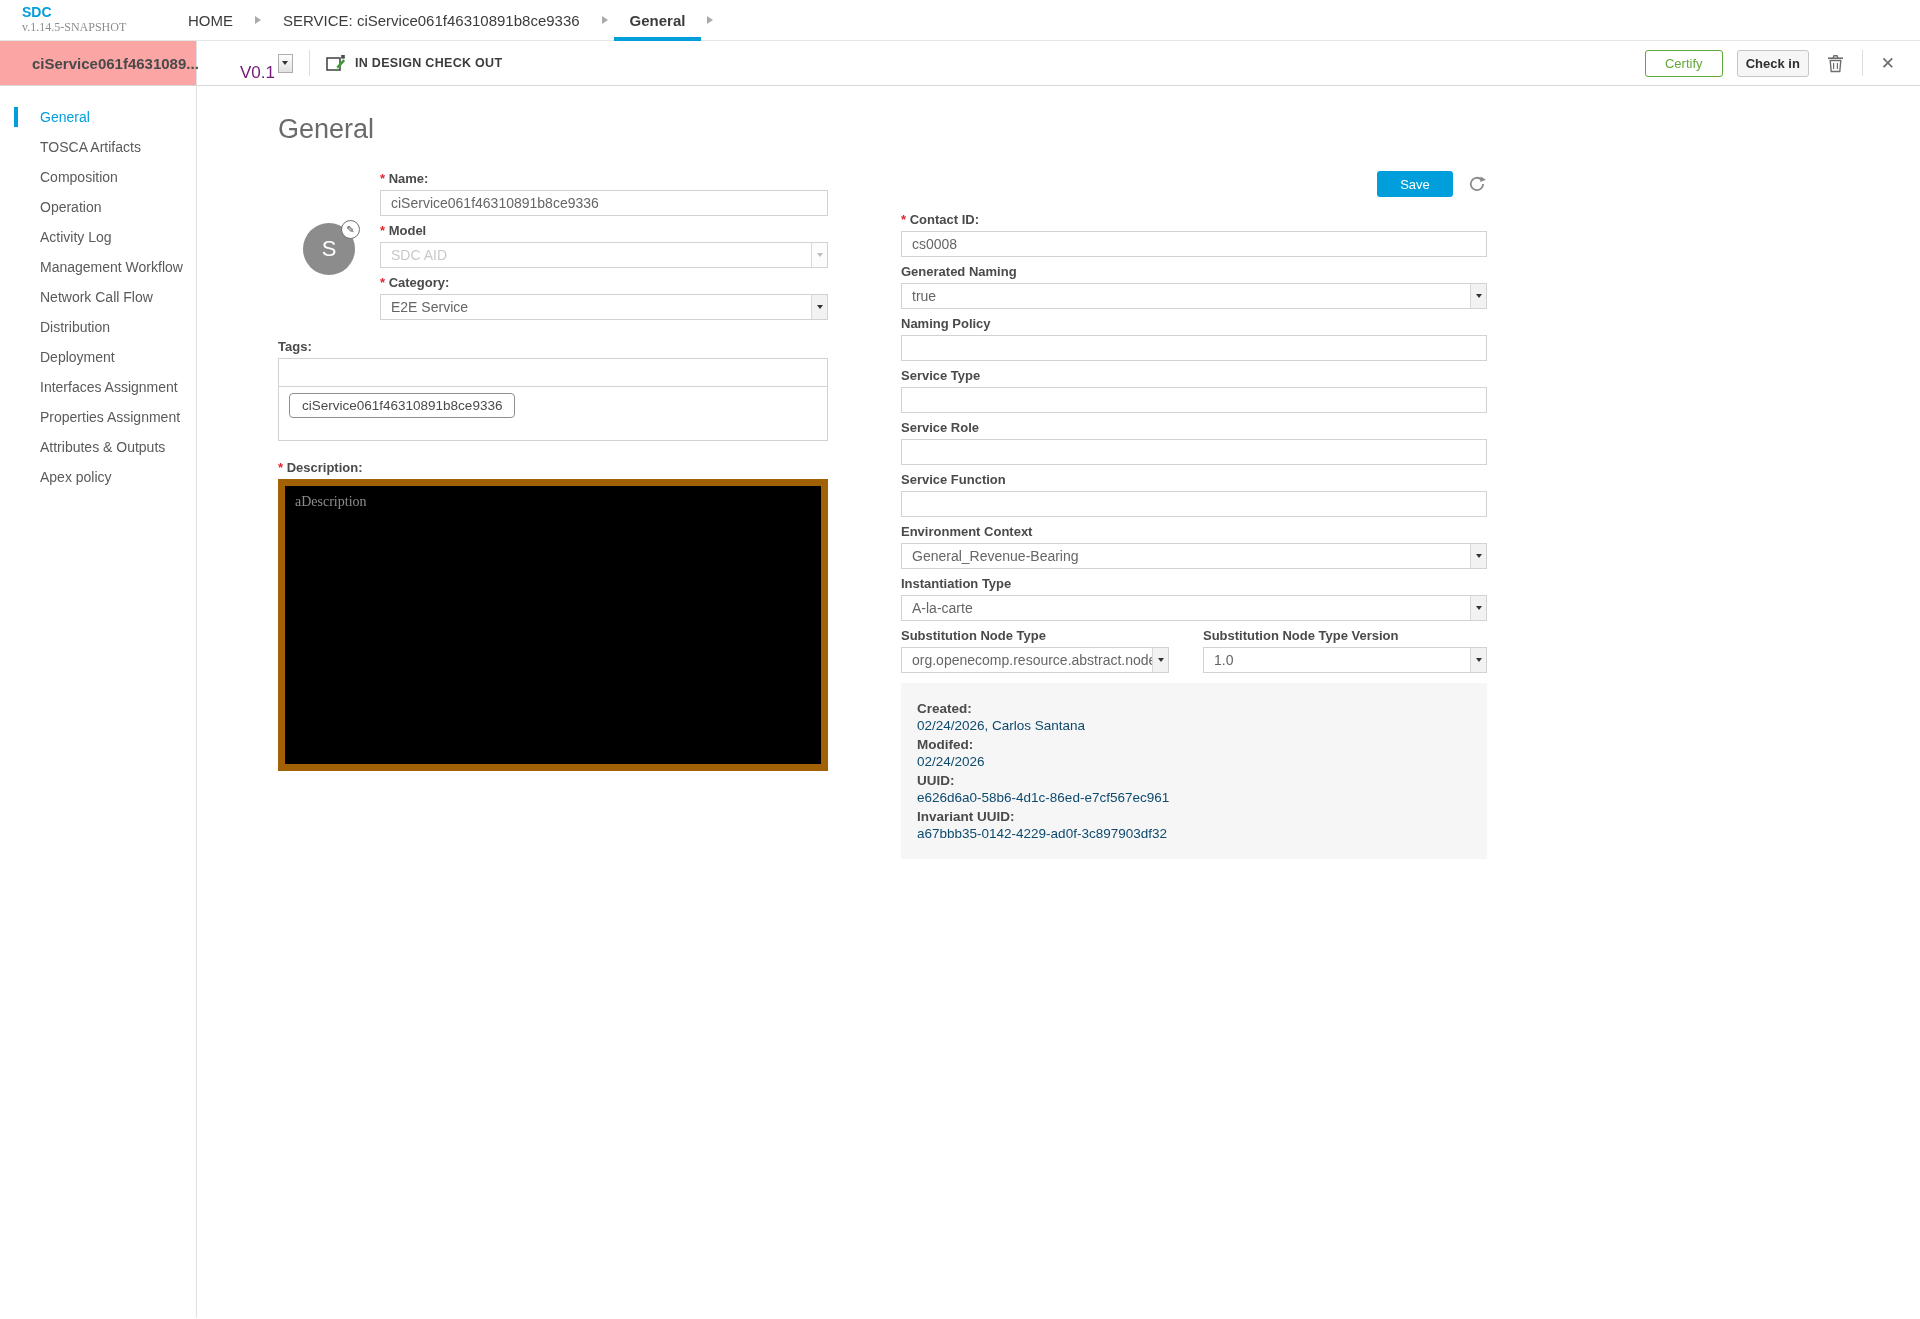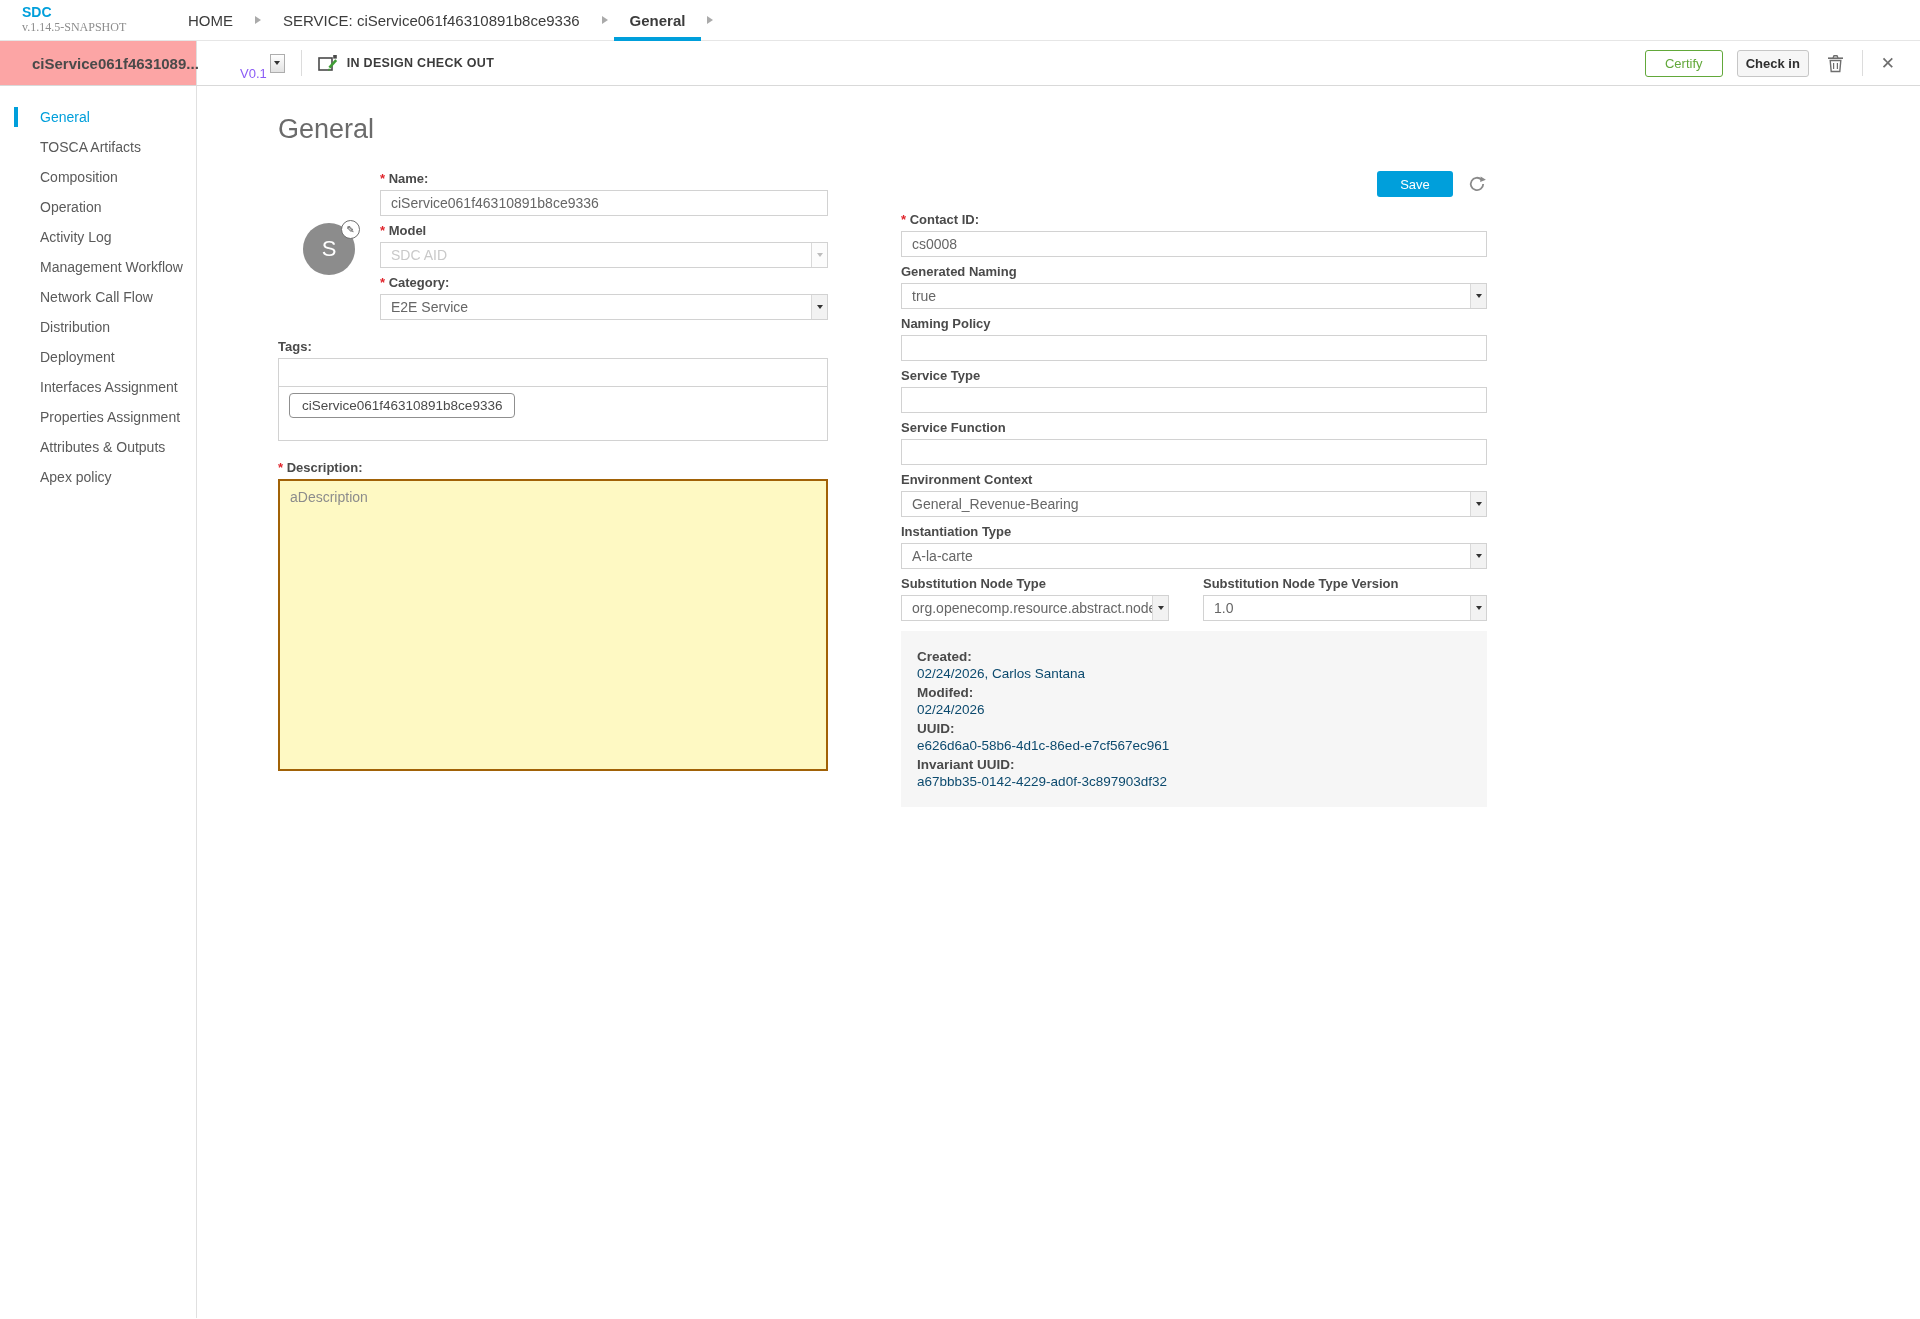--- a/index.html
+++ b/index.html
@@ -20,21 +20,21 @@
   .crumb.active { font-weight:bold; box-shadow: inset 0 -4px 0 #009fdb; }
   .caret-right { align-self:center; width:0; height:0; border-left:6px solid #aaa;
     border-top:4px solid transparent; border-bottom:4px solid transparent; margin:0 6px; }
 
   
   .wsbar { height:45px; display:flex; align-items:stretch; border-bottom:1px solid #d9d9d9; }
   .ws-left { width:197px; background:#fca5a5; border-right:1px solid #e0e0e0;
     display:flex; align-items:center; padding-left:32px; font-weight:bold; font-size:15px; color:#4a4a4a; }
   .ws-main { flex:1; display:flex; align-items:center; padding-left:43px; }
   .version-wrap { display:flex; align-items:center; cursor:pointer; }
-  .version-label { font-size:13px; color:#8b5cf6;margin-top:20px; }
+  .version-label { font-size:17px; color:#701a75;margin-top:20px; }
   .version-dd { width:15px; height:19px; margin-left:3px; border:1px solid #adadad;
     background:linear-gradient(#fefefe,#e2e2e2); display:flex; align-items:center; justify-content:center; }
   .tri-down { width:0; height:0; border-top:4px solid #333; border-left:3.5px solid transparent; border-right:3.5px solid transparent; }
   .vdiv { width:1px; height:26px; background:#dcdcdc; margin:0 16px; align-self:center; }
   .status-wrap { display:flex; align-items:center; }
   .status-label { margin-left:9px; font-size:12.5px; font-weight:bold; color:#3c3c3c; letter-spacing:.3px; }
   .ws-right { margin-left:auto; display:flex; align-items:center; padding-right:25px; }
   .btn { height:27px; border-radius:3px; font-size:13px; font-family:inherit; cursor:pointer;text-align:center; }
   .btn-certify { width:78px; background:#fff; border:1px solid #62a83a; color:#62a83a; margin-right:14px; }
   .btn-checkin { width:72px; background:#f6f6f6; border:1px solid #c6c6c6; color:#2e2e2e; font-weight:600; margin-right:18px; }
@@ -83,22 +83,22 @@
 
   .tags-group { margin-top:19px; }
   .tags-box { border:1px solid #d2d2d2; background:#fff; }
   .tags-input { display:block; width:100%; height:28px; border:none; border-bottom:1px solid #d2d2d2;
     font-family:inherit; font-size:14px; color:#666; padding:0 10px; }
   .tags-area { min-height:53px; padding:6px 10px; }
   .tag-chip { display:inline-block; border:1px solid #8f8f8f; border-radius:4px;
     padding:4px 12px; font-size:13.5px; color:#4a4a4a; background:#fff; cursor:pointer; }
 
   .desc-group { margin-top:19px; }
-  .desc-ta { width:100%; height:292px; border:2px solid #a16207; resize:none;
-    font-family:Liberation Sans, sans-serif; font-size:14px; color:#8c8c8c; padding:8px 10px; background:#fef9c3; }
+  .desc-ta { width:100%; height:292px; border:7px solid #a16207; resize:none;
+    font-family:Liberation Serif, serif; font-size:14px; color:#8c8c8c; padding:8px 10px; background:#000000; }
 
   .save-row { display:flex; justify-content:flex-end; align-items:center; margin-bottom:15px; height:26px; }
   .btn-save { width:76px; height:26px; background:#009fdb; border:none; border-radius:3px;
     color:#fff; font-size:13px; font-family:inherit; cursor:pointer; }
   .refresh-btn { margin-left:14px; }
 
   .field-row { display:flex; margin-bottom:7px; }
   .f-sub { width:268px; margin-right:34px; }
   .f-subv { width:284px; }
 
@@ -301,20 +301,24 @@
         <div class="field">
           <label class="flabel">Naming Policy</label>
           <input class="tinput" type="text" value="" style="">
         </div>
 
         <div class="field">
           <label class="flabel">Service Type</label>
           <input class="tinput" type="text" value="" style="">
         </div>
 
+        <div class="field">
+          <label class="flabel">Service Role</label>
+          <input class="tinput" type="text" value="" style="">
+        </div>
 
         <div class="field">
           <label class="flabel">Service Function</label>
           <input class="tinput" type="text" value="" style="">
         </div>
 
         <div class="field">
           <label class="flabel">Environment Context</label>
           <div class="sel">
             <span class="sel-val">General_Revenue-Bearing</span>

